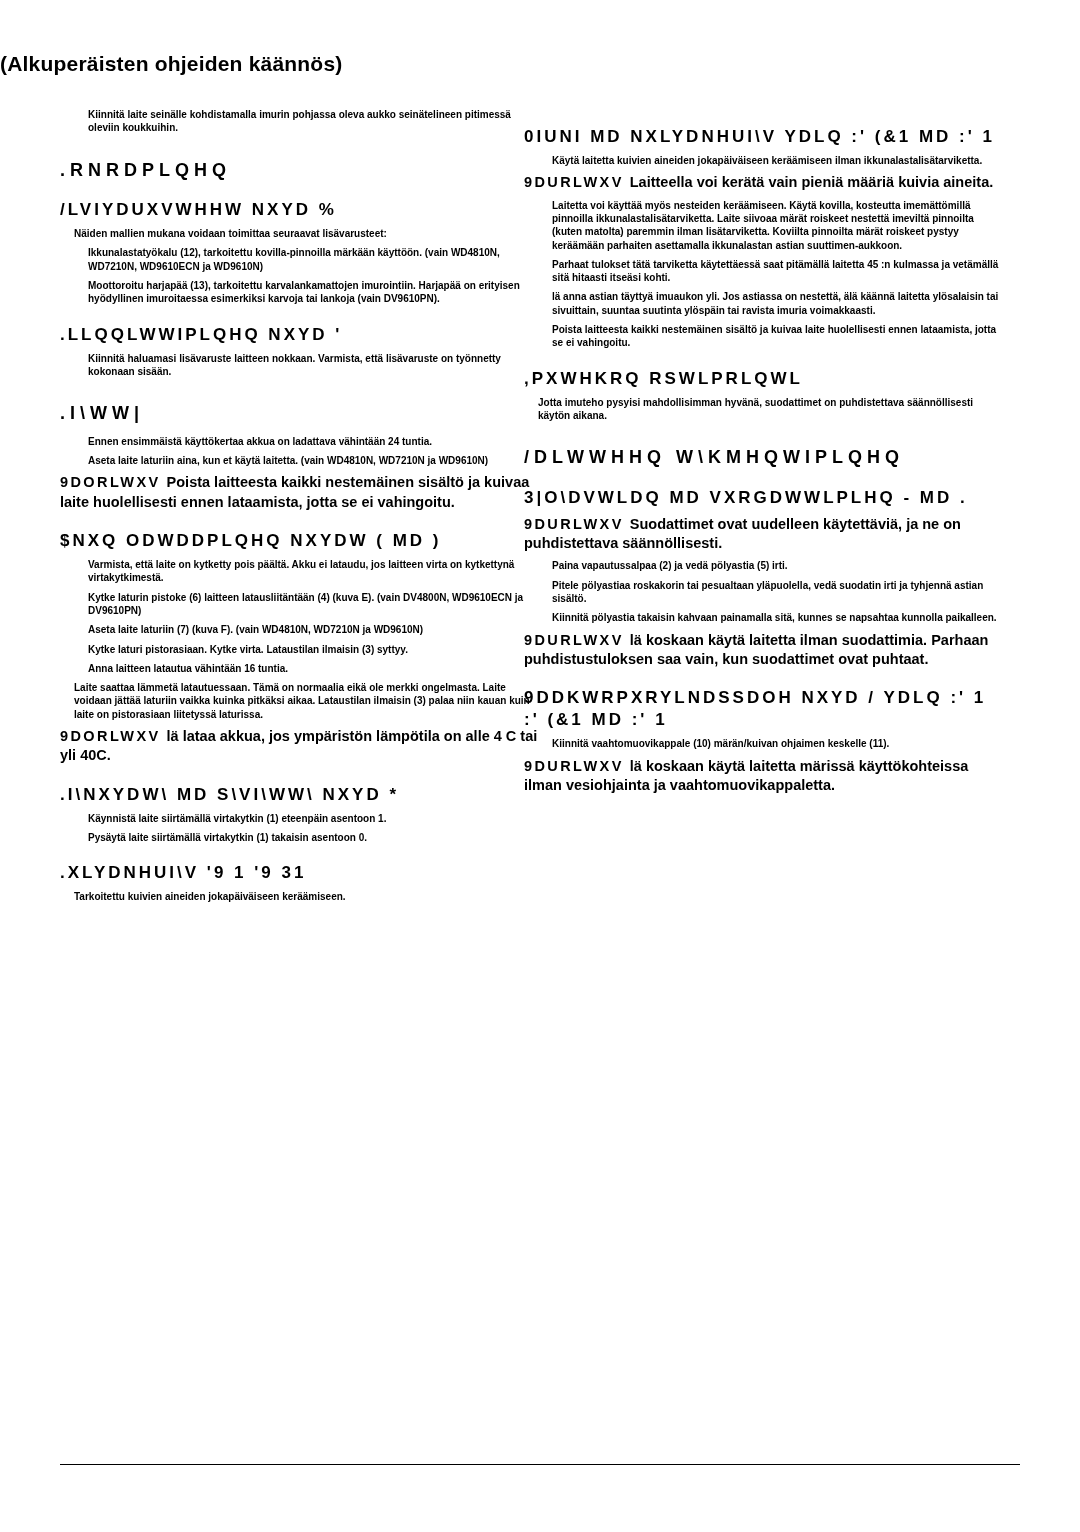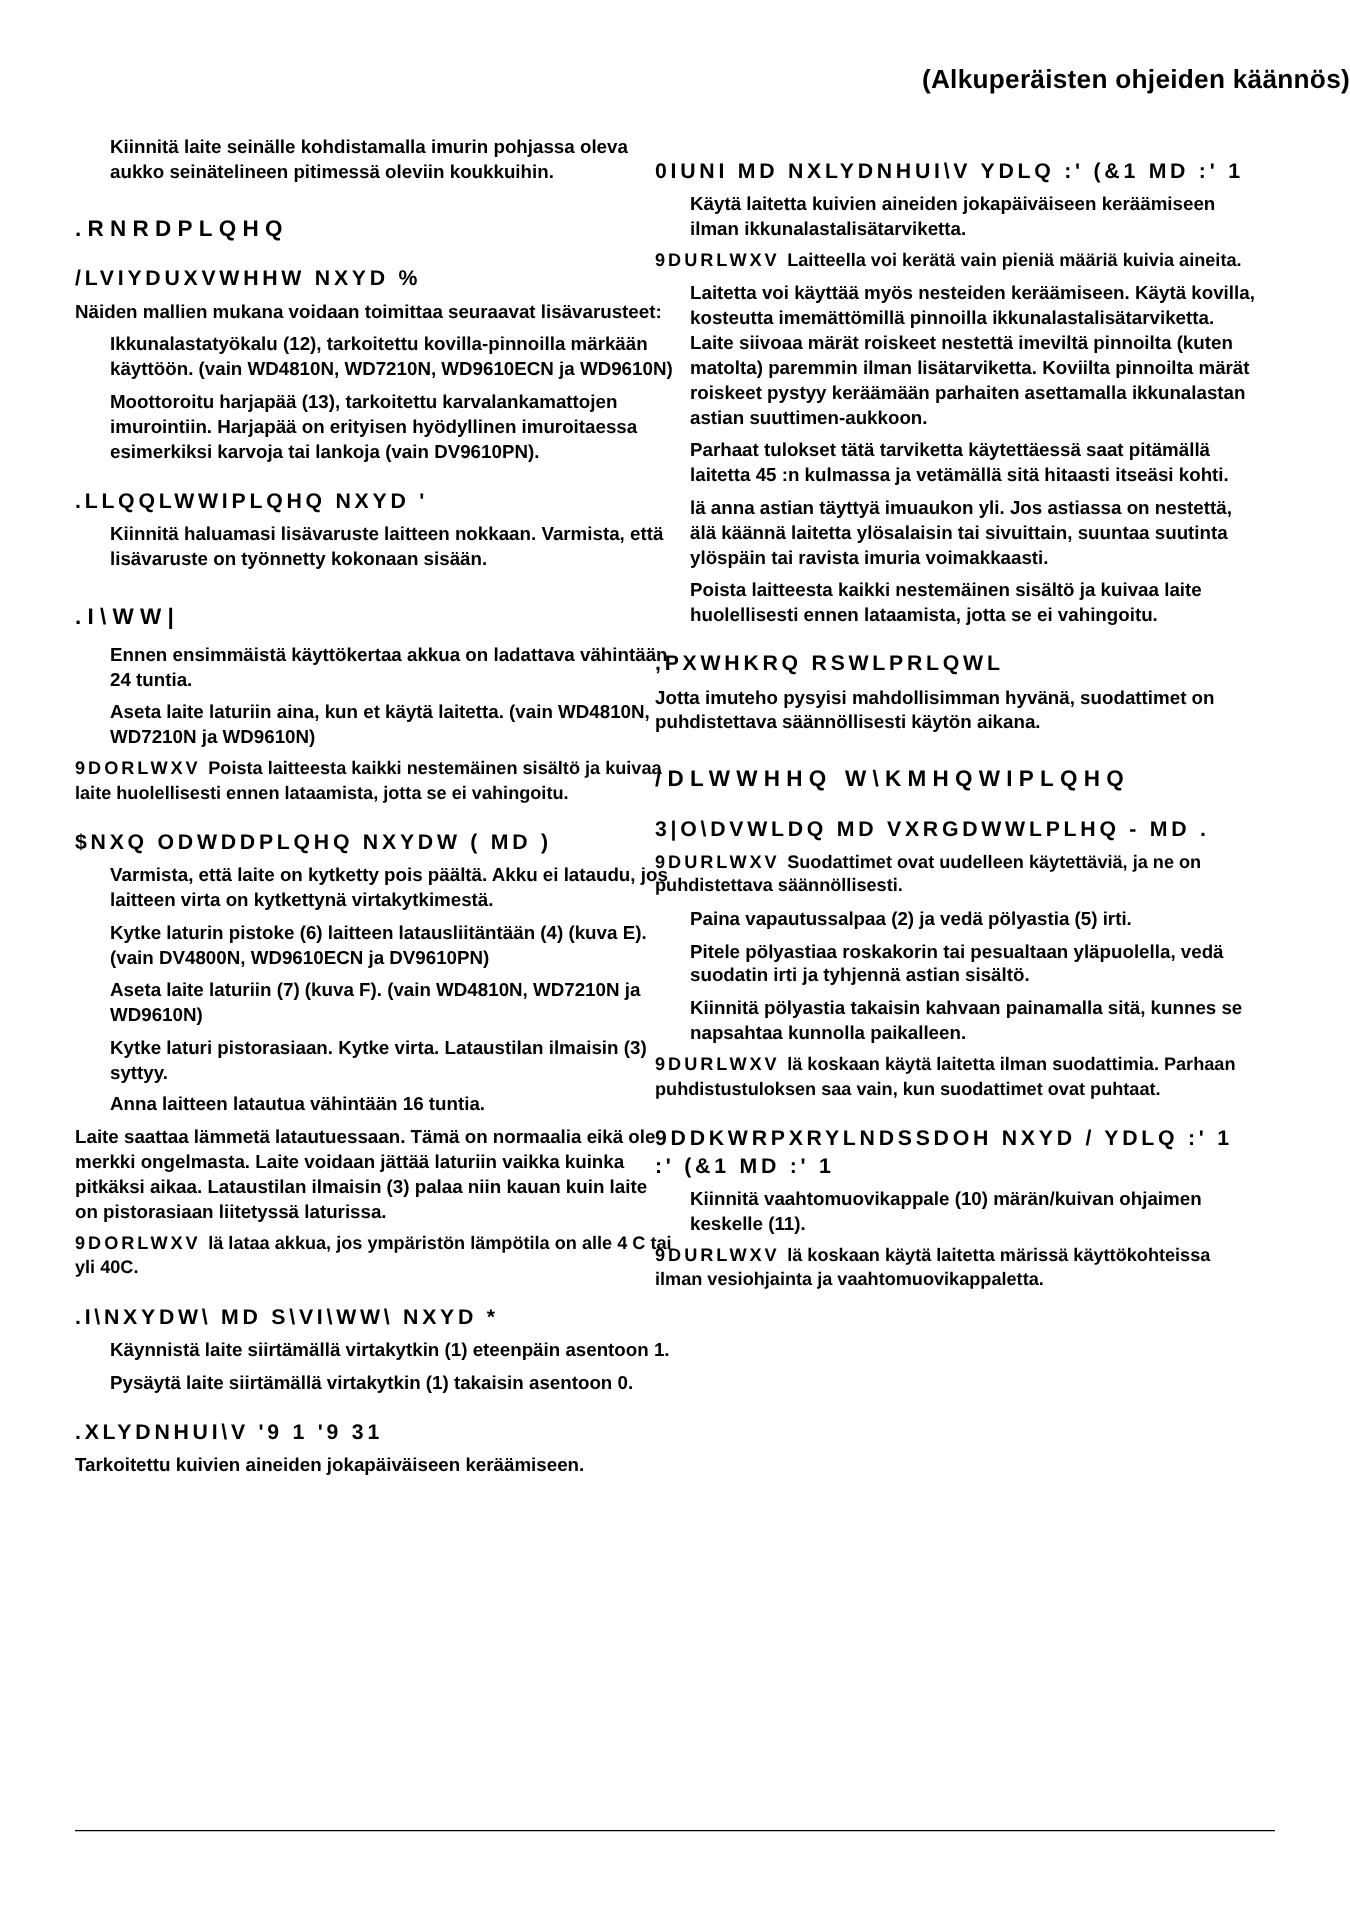--- a/index.html
+++ b/index.html
@@ -19,21 +19,21 @@
     position: relative;
     width: 1080px;
     height: 1532px;
     box-sizing: border-box;
   }
   .doc-title {
     position: absolute;
     top: 52px;
     left: 0;
     width: 1080px;
-    text-align: right;
+    text-align: left;
     font-size: 21px;
     font-weight: bold;
     letter-spacing: 0.2px;
   }
   .col {
     position: absolute;
     top: 108px;
     width: 480px;
   }
   .col-left { left: 60px; }
@@ -47,27 +47,27 @@
     line-height: 1.25;
   }
   .h2 {
     font-size: 17px;
     font-weight: bold;
     letter-spacing: 3px;
     margin: 18px 0 6px 0;
     line-height: 1.3;
   }
   p {
-    font-size: 15px;
+    font-size: 10px;
     line-height: 1.33;
     margin: 0 0 6px 0;
     font-weight: bold;
   }
   p.flush {
-    margin-left: 0;
+    margin-left: 14px;
   }
   p.ind {
     margin-left: 28px;
   }
   .note {
     font-size: 14.5px;
     line-height: 1.33;
     margin: 6px 0 6px 0;
     font-weight: bold;
   }

